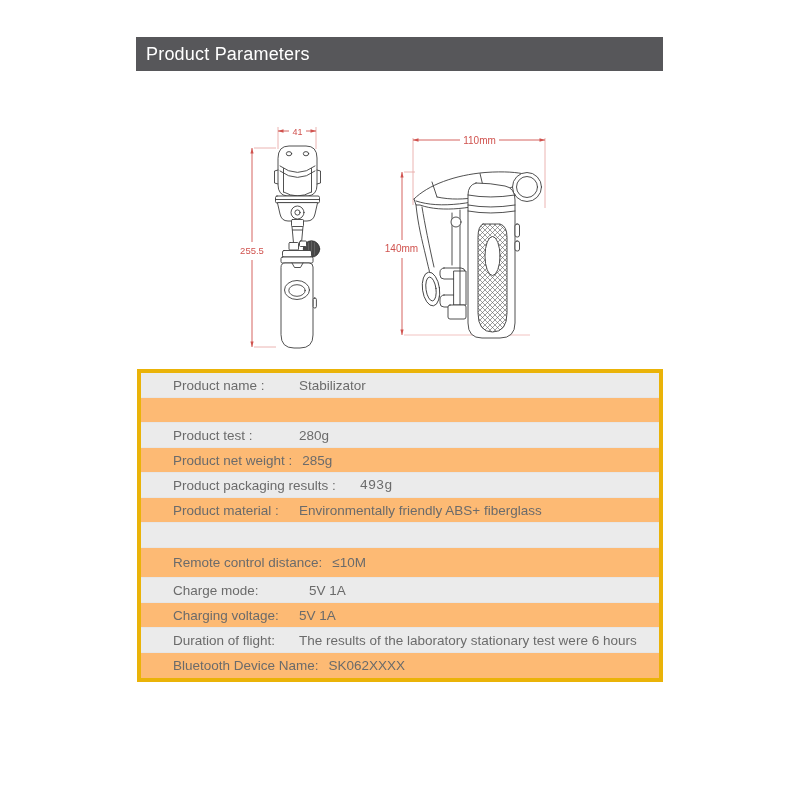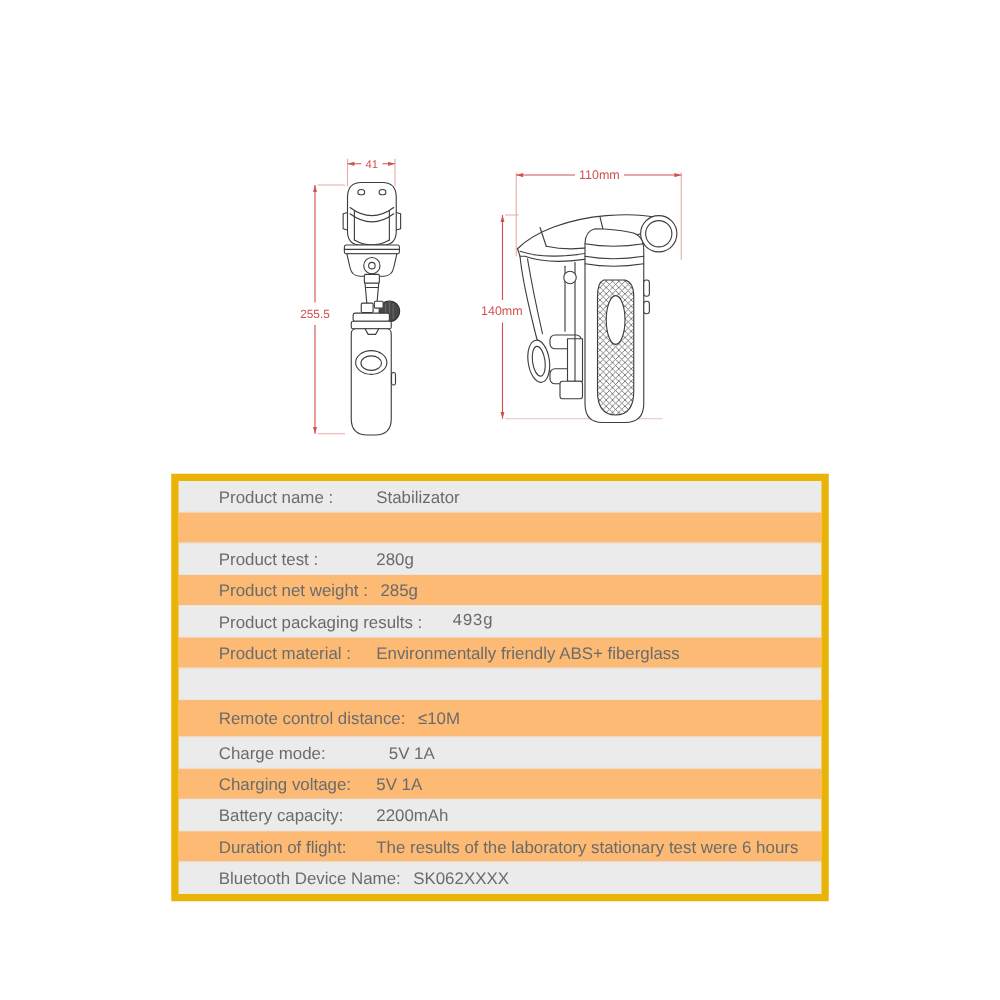--- a/index.html
+++ b/index.html
@@ -9,42 +9,45 @@
   }
   .header-bar{
     position:absolute;left:136px;top:37px;width:527px;height:34px;
     background:#57575a;color:#ffffff;display:flex;align-items:center;
     box-sizing:border-box;padding-left:10px;font-size:18px;letter-spacing:.2px;
   }
   .diagram{position:absolute;}
   .diagram.left{left:230px;top:115px;}
   .diagram.right{left:380px;top:125px;}
   .spec-table{
-    position:absolute;left:137px;top:379px;width:526px;
-    border:6px solid #eab308;box-sizing:border-box;background:#ffffff;
+    position:absolute;left:137px;top:369px;width:526px;
+    border:4px solid #eab308;box-sizing:border-box;background:#ffffff;
   }
   .t-row{
     display:flex;align-items:center;height:25px;box-sizing:border-box;
     padding-left:32px;font-size:13.5px;color:#6b6b6b;
     border-bottom:1px solid #e6e6e6;background:#fdba74;
   }
   .t-row:last-child{border-bottom:none;}
   .t-row:nth-child(odd){background:#ebebeb;}
   .t-row:nth-child(8){height:30px;}
   .t-label{flex:0 0 auto;min-width:116px;white-space:nowrap;}
   .t-value{padding-left:10px;white-space:nowrap;}
   .t-row:nth-child(5) .t-value{padding-left:24px;font-family:Liberation Mono, monospace;}
   .t-row:nth-child(9) .t-value{padding-left:20px;}
   svg text{font-family:"Liberation Sans",sans-serif;}
 </style>
 </head>
 <body>
 
 <div class="canvas">
 
+  <div class="header-bar">
+    <span>Product Parameters</span>
+  </div>
 
   <svg class="diagram left" width="110" height="245" viewBox="0 0 110 245">
     <g stroke="#e9aca9" stroke-width="0.9" fill="none">
       <line x1="48" y1="12" x2="48" y2="34"></line>
       <line x1="86" y1="12" x2="86" y2="34"></line>
       <line x1="24" y1="33" x2="46" y2="33"></line>
       <line x1="24" y1="232" x2="46" y2="232"></line>
     </g>
     <g stroke="#d0524e" stroke-width="0.9" fill="none">
       <line x1="48" y1="16" x2="59" y2="16"></line>
@@ -206,24 +209,20 @@
       </div>
       <div class="t-row">
         <span class="t-label">Charge mode:</span>
         <span class="t-value">5V 1A</span>
       </div>
       <div class="t-row">
         <span class="t-label">Charging voltage:</span>
         <span class="t-value">5V 1A</span>
       </div>
       <div class="t-row">
-        <span class="t-label">Battery capacity:</span>
-        <span class="t-value">2200mAh</span>
-      </div>
-      <div class="t-row">
         <span class="t-label">Duration of flight:</span>
         <span class="t-value">The results of the laboratory stationary test were 6 hours</span>
       </div>
       <div class="t-row">
         <span class="t-label">Bluetooth Device Name:</span>
         <span class="t-value">SK062XXXX</span>
       </div>
     </div>
 
 </div>

